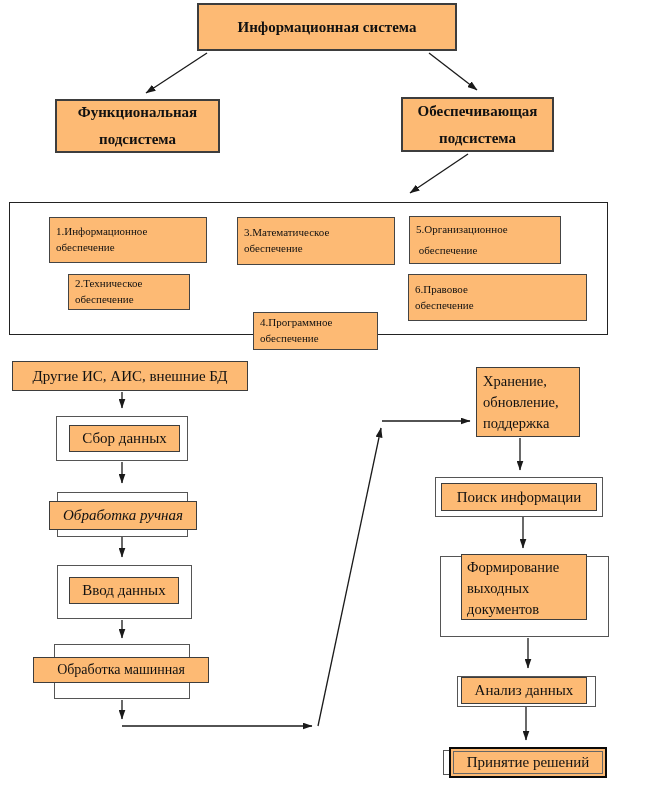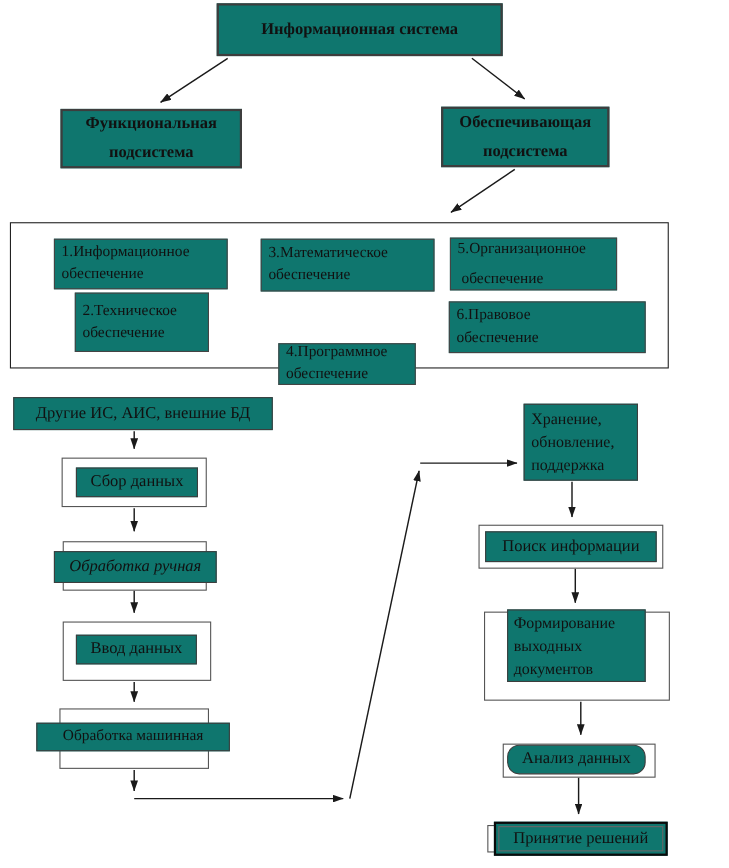--- a/index.html
+++ b/index.html
@@ -1,35 +1,35 @@
 <!DOCTYPE html>
 <html><head>
 <meta charset="utf-8">
 <style>
   html,body{margin:0;padding:0;background:#fff;}
   .stage{position:relative;width:663px;height:789px;background:#fff;overflow:hidden;
          font-family:"Liberation Serif","DejaVu Serif",serif;color:#111;}
   svg.wires{position:absolute;left:0;top:0;width:663px;height:789px;pointer-events:none;}
-  .box{position:absolute;box-sizing:border-box;background:#0f766e;border:1.3px solid #3d3d3d;
+  .box{position:absolute;box-sizing:border-box;background:#fdba74;border:1.3px solid #3d3d3d;
        display:flex;align-items:center;justify-content:center;text-align:center;}
   .ml{white-space:pre-wrap;}
   .bold{font-weight:bold;}
   .frame{background:transparent;}
   
   #titleBox{left:197px;top:3px;width:260px;height:48px;border-width:2px;font-size:15px;}
   #fnBox{left:55px;top:99px;width:165px;height:54px;border-width:2px;font-size:15px;line-height:27px;}
   #prBox{left:401px;top:97px;width:153px;height:55px;border-width:2px;font-size:15px;line-height:27px;}
   
   #groupBox{left:9px;top:202px;width:599px;height:133px;border-width:1.5px;border-color:#222;background:transparent;}
-  .supp{font-size:14px;justify-content:flex-start;align-items:center;text-align:left;
+  .supp{font-size:11px;justify-content:flex-start;align-items:center;text-align:left;
         padding:8px 6px;line-height:1.45;border-color:#444;}
   #item1{left:49px;top:217px;width:158px;height:46px;}
   #item3{left:237px;top:217px;width:158px;height:48px;}
   #item5{left:409px;top:216px;width:152px;height:48px;line-height:1.95;}
-  #item2{left:68px;top:266px;width:122px;height:54px;}
+  #item2{left:68px;top:274px;width:122px;height:36px;}
   #item4{left:253px;top:282px;width:125px;height:38px;margin-top:30px;}
   #item6{left:408px;top:274px;width:179px;height:47px;}
   
   .flowtxt{font-size:15px;}
   #srcBox{left:12px;top:361px;width:236px;height:30px;border-color:#3d3d3d;}
   #sborOuter{left:56px;top:416px;width:132px;height:45px;border-color:#555;}
   #sborInner{left:69px;top:425px;width:111px;height:27px;}
   #ruchBack{left:57px;top:492px;width:131px;height:45px;border-color:#555;}
   #ruchFront{left:49px;top:501px;width:148px;height:29px;font-style:italic;}
   #vvodOuter{left:57px;top:565px;width:135px;height:54px;border-color:#555;}
@@ -37,21 +37,21 @@
   #mashBack{left:54px;top:644px;width:136px;height:55px;border-color:#555;}
   #mashFront{left:33px;top:657px;width:176px;height:26px;font-size:14px;}
   #hranBox{left:476px;top:367px;width:104px;height:70px;font-size:14.5px;line-height:21px;
            justify-content:flex-start;align-items:flex-start;text-align:left;padding:3px 6px;}
   #poiskOuter{left:435px;top:477px;width:168px;height:40px;border-color:#555;}
   #poiskInner{left:441px;top:483px;width:156px;height:28px;}
   #formOuter{left:440px;top:556px;width:169px;height:81px;border-color:#555;}
   #formInner{left:461px;top:554px;width:126px;height:66px;font-size:14.5px;line-height:21px;
              justify-content:flex-start;align-items:flex-start;text-align:left;padding:2px 5px;}
   #analizBack{left:457px;top:676px;width:139px;height:31px;border-color:#555;}
-  #analizFront{left:461px;top:677px;width:126px;height:27px;border-radius:11px;}
+  #analizFront{left:461px;top:677px;width:126px;height:27px;}
   #prinTab{left:443px;top:750px;width:12px;height:25px;border-color:#555;}
   #prinMain{left:449px;top:747px;width:158px;height:31px;border-width:2.5px;border-color:#0a0a0a;}
   .inner-line{position:absolute;left:2px;right:2px;top:2px;bottom:2px;border:1px solid #666;pointer-events:none;}
 </style>
 </head>
 <body>
 
 <div class="stage">
 
   <svg class="wires" viewBox="0 0 663 789" xmlns="http://www.w3.org/2000/svg">

